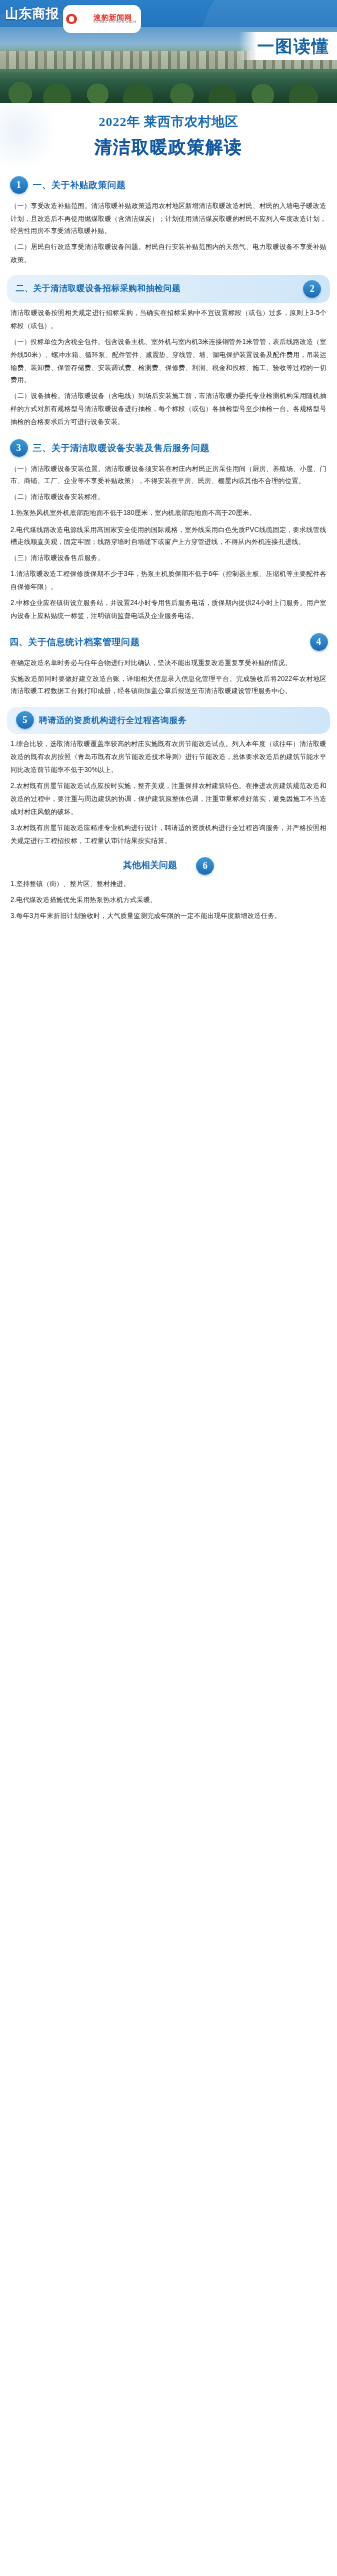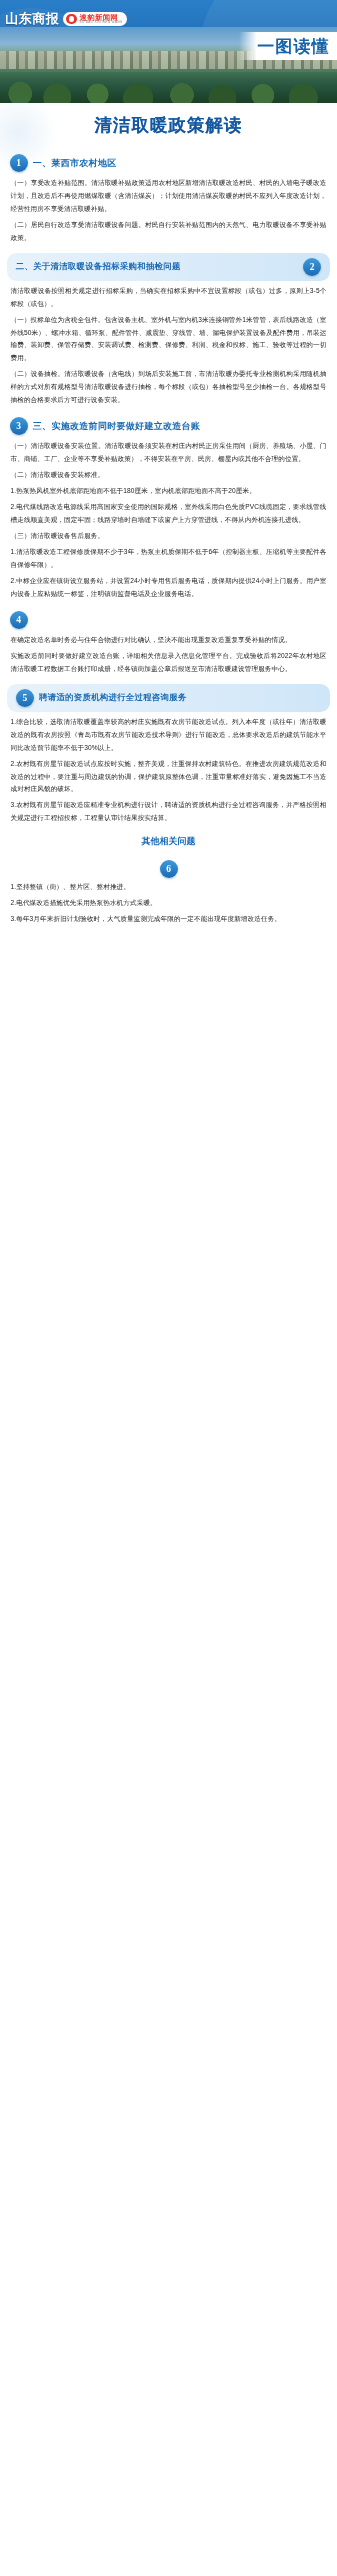--- a/index.html
+++ b/index.html
@@ -73,38 +73,37 @@
     position: absolute;
     left: -47px; bottom: -63px;
     width: 158px; height: 158px;
     border-radius: 50%;
     background: rgba(255,255,255,0.05);
   }
   .masthead {
     position: relative;
     z-index: 4;
     display: flex;
-    align-items: center;
     gap: 4.2px;
     padding: 5.3px 0 0 5.3px;
     height: 33px;
     border-radius: 9px;
   }
   .brand-cn {
     font-family: "Liberation Serif", serif;
     font-size: 13px;
     font-weight: bold;
     color: #ffffff;
     letter-spacing: 0.5px;
     text-shadow: 0 0.5px 1.1px rgba(0,0,0,.3);
   }
   .brand-pill {
     display: flex;
     align-items: center;
-    gap: 3px;
+    gap: 17px;
     background: #ffffff;
     border-radius: 7.4px;
     padding: 1.6px 4.7px 1.6px 2.6px;
   }
   .brand-mark {
     width: 10.5px; height: 10.5px;
     border-radius: 50%;
     background: #e8342a;
     position: relative;
     flex: none;
@@ -247,22 +246,21 @@
   .other-title {
     text-align: center;
     font-family: "Liberation Serif", serif;
     font-size: 9px;
     font-weight: bold;
     color: #1a6ab4;
     margin: 9.5px 0 1.1px;
     display: flex;
     align-items: center;
     justify-content: center;
-    gap: 12px;
-    flex-direction: column;
+    gap: 19px;
   }
 
   .footer-space { height: 5.3px; }
 </style>
 </head>
 <body>
 
 <div class="page">
 
   <div class="header">
@@ -280,60 +278,62 @@
         </div>
       </div>
     </div>
 
     <div class="read-badge">
       <span>一图读懂</span>
     </div>
   </div>
 
   <div class="title-wrap">
+    <div class="title-line1">2022年 莱西市农村地区</div>
     <div class="title-line2">清洁取暖政策解读</div>
   </div>
 
   <div class="content">
 
     <div class="sec">
       <div class="sec-head">
         <div class="num-bubble">1</div>
-        <div class="sec-title">一、莱西市农村地区</div>
+        <div class="sec-title">一、关于补贴政策问题</div>
       </div>
       <p class="para">（一）享受改造补贴范围。清洁取暖补贴政策适用农村地区新增清洁取暖改造村民、村民的入墙电子暖改造计划，且改造后不再使用燃煤取暖（含清洁煤炭）；计划使用清洁煤炭取暖的村民不应列入年度改造计划，经营性用房不享受清洁取暖补贴。</p>
       <p class="para">（二）居民自行改造享受清洁取暖设备问题。村民自行安装补贴范围内的天然气、电力取暖设备不享受补贴政策。</p>
     </div>
 
     <div class="sec">
       <div class="ribbon-title">
         <div class="sec-title">二、关于清洁取暖设备招标采购和抽检问题</div>
         <div class="num-bubble">2</div>
       </div>
       <p class="para">清洁取暖设备按照相关规定进行招标采购，当确实在招标采购中不宜设置标段（或包）过多，原则上3-5个标段（或包）。</p>
       <p class="para">（一）投标单位为含税全包件。包含设备主机、室外机与室内机3米连接铜管外1米管管，表后线路改造（室外线50米）、螺冲水箱、循环泵、配件管件、减震垫、穿线管、墙、漏电保护装置设备及配件费用，吊装运输费、装卸费、保管存储费、安装调试费、检测费、保修费、利润、税金和投标、施工、验收等过程的一切费用。</p>
       <p class="para">（二）设备抽检。清洁取暖设备（含电线）到场后安装施工前，市清洁取暖办委托专业检测机构采用随机抽样的方式对所有规格型号清洁取暖设备进行抽检，每个标段（或包）各抽检型号至少抽检一台。各规格型号抽检的合格要求后方可进行设备安装。</p>
     </div>
 
     <div class="sec">
       <div class="sec-head">
         <div class="num-bubble">3</div>
-        <div class="sec-title">三、实施改造前同时要做好建立改造台账</div>
+        <div class="sec-title">三、关于清洁取暖设备安装及售后服务问题</div>
       </div>
       <p class="para">（一）清洁取暖设备安装位置。清洁取暖设备须安装在村庄内村民正房采住用间（厨房、养殖场、小屋、门市、商铺、工厂、企业等不享受补贴政策），不得安装在平房、民房、棚屋内或其他不合理的位置。</p>
       <p class="para">（二）清洁取暖设备安装标准。</p>
       <p class="para">1.热泵热风机室外机底部距地面不低于180厘米，室内机底部距地面不高于20厘米。</p>
       <p class="para">2.电代煤线路改造电源线采用高国家安全使用的国际规格，室外线采用白色先质PVC线缆固定，要求线管线槽走线顺直美观，固定牢固；线路穿墙时自墙缝下或窗户上方穿管进线，不得从内外机连接孔进线。</p>
       <p class="para">（三）清洁取暖设备售后服务。</p>
       <p class="para">1.清洁取暖改造工程保修质保期不少于3年，热泵主机质保期不低于6年（控制器主板、压缩机等主要配件各自保修年限）。</p>
       <p class="para">2.中标企业应在镇街设立服务站，并设置24小时专用售后服务电话，质保期内提供24小时上门服务。用户室内设备上应粘贴统一标签，注明镇街监督电话及企业服务电话。</p>
     </div>
 
     <div class="sec">
       <div class="sec-head">
+        <div class="sec-title">四、关于信息统计档案管理问题</div>
         <div class="num-bubble">4</div>
       </div>
       <p class="para">在确定改造名单时务必与住年合物进行对比确认，坚决不能出现重复改造重复享受补贴的情况。</p>
       <p class="para">实施改造前同时要做好建立改造台账，详细相关信息录入信息化管理平台。完成验收后将2022年农村地区清洁取暖工程数据工台账打印成册，经各镇街加盖公章后报送至市清洁取暖建设管理服务中心。</p>
     </div>
 
     <div class="sec">
       <div class="ribbon-title">
         <div class="num-bubble">5</div>
         <div class="sec-title">聘请适的资质机构进行全过程咨询服务</div>

